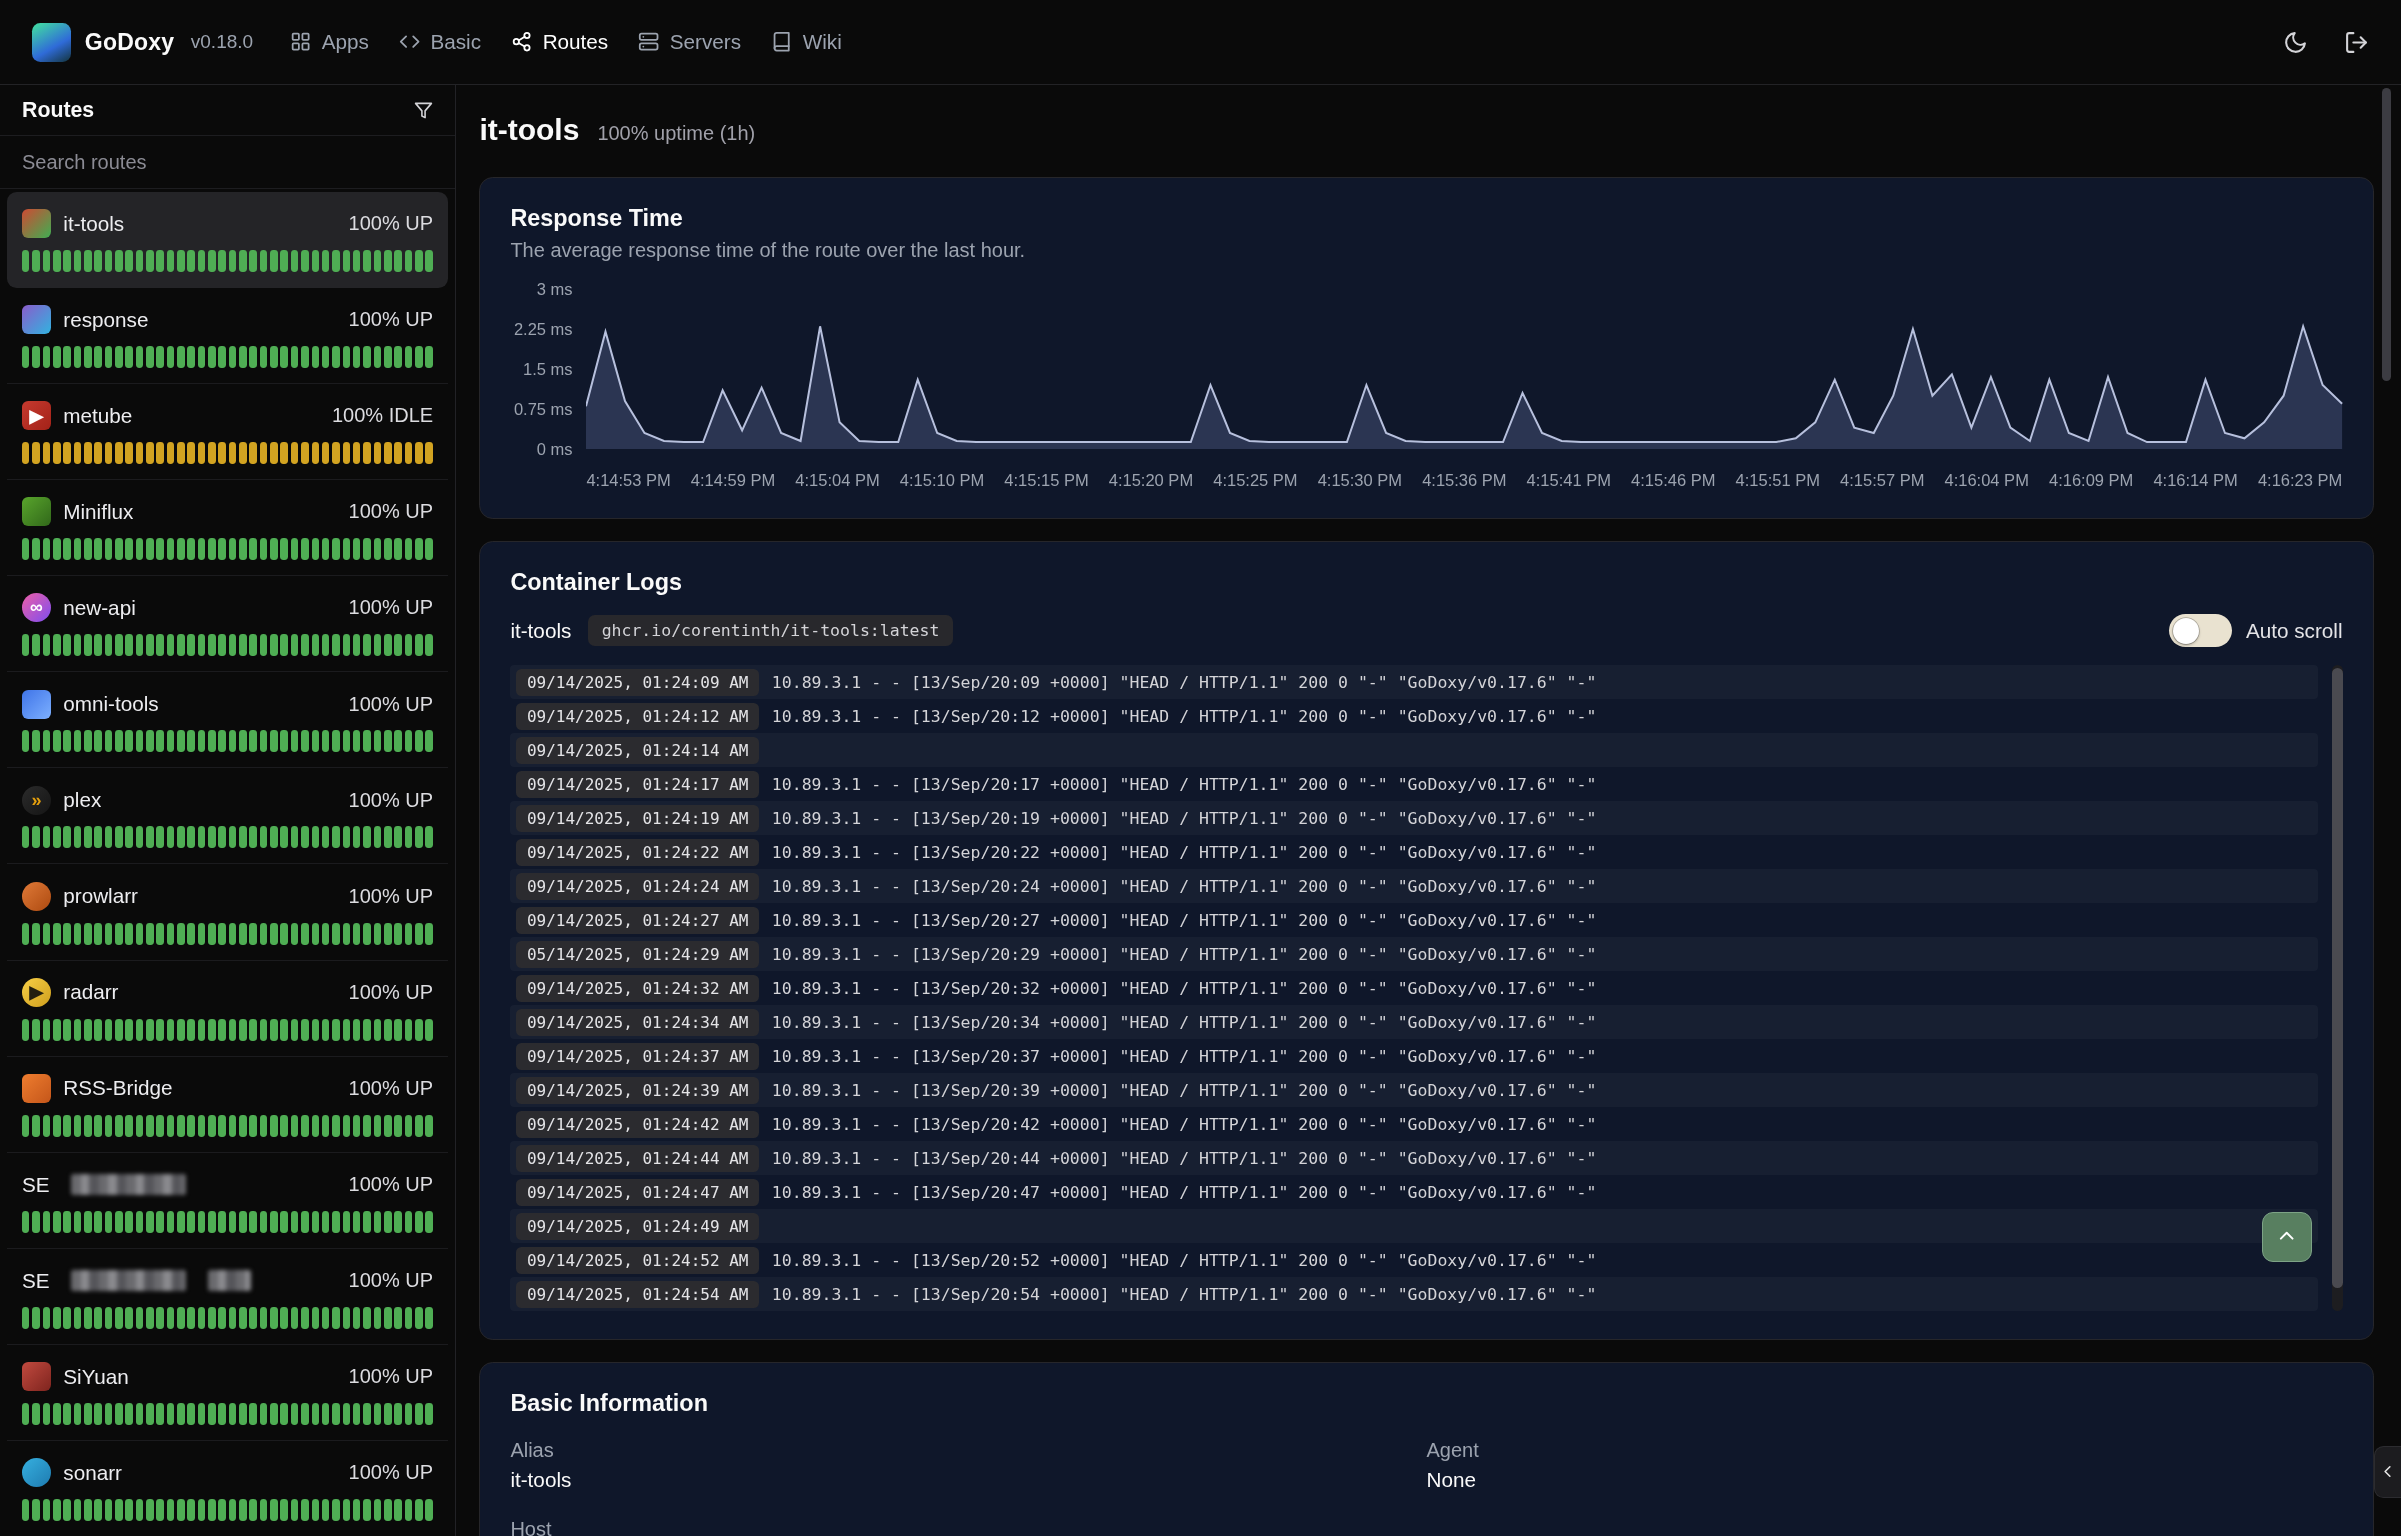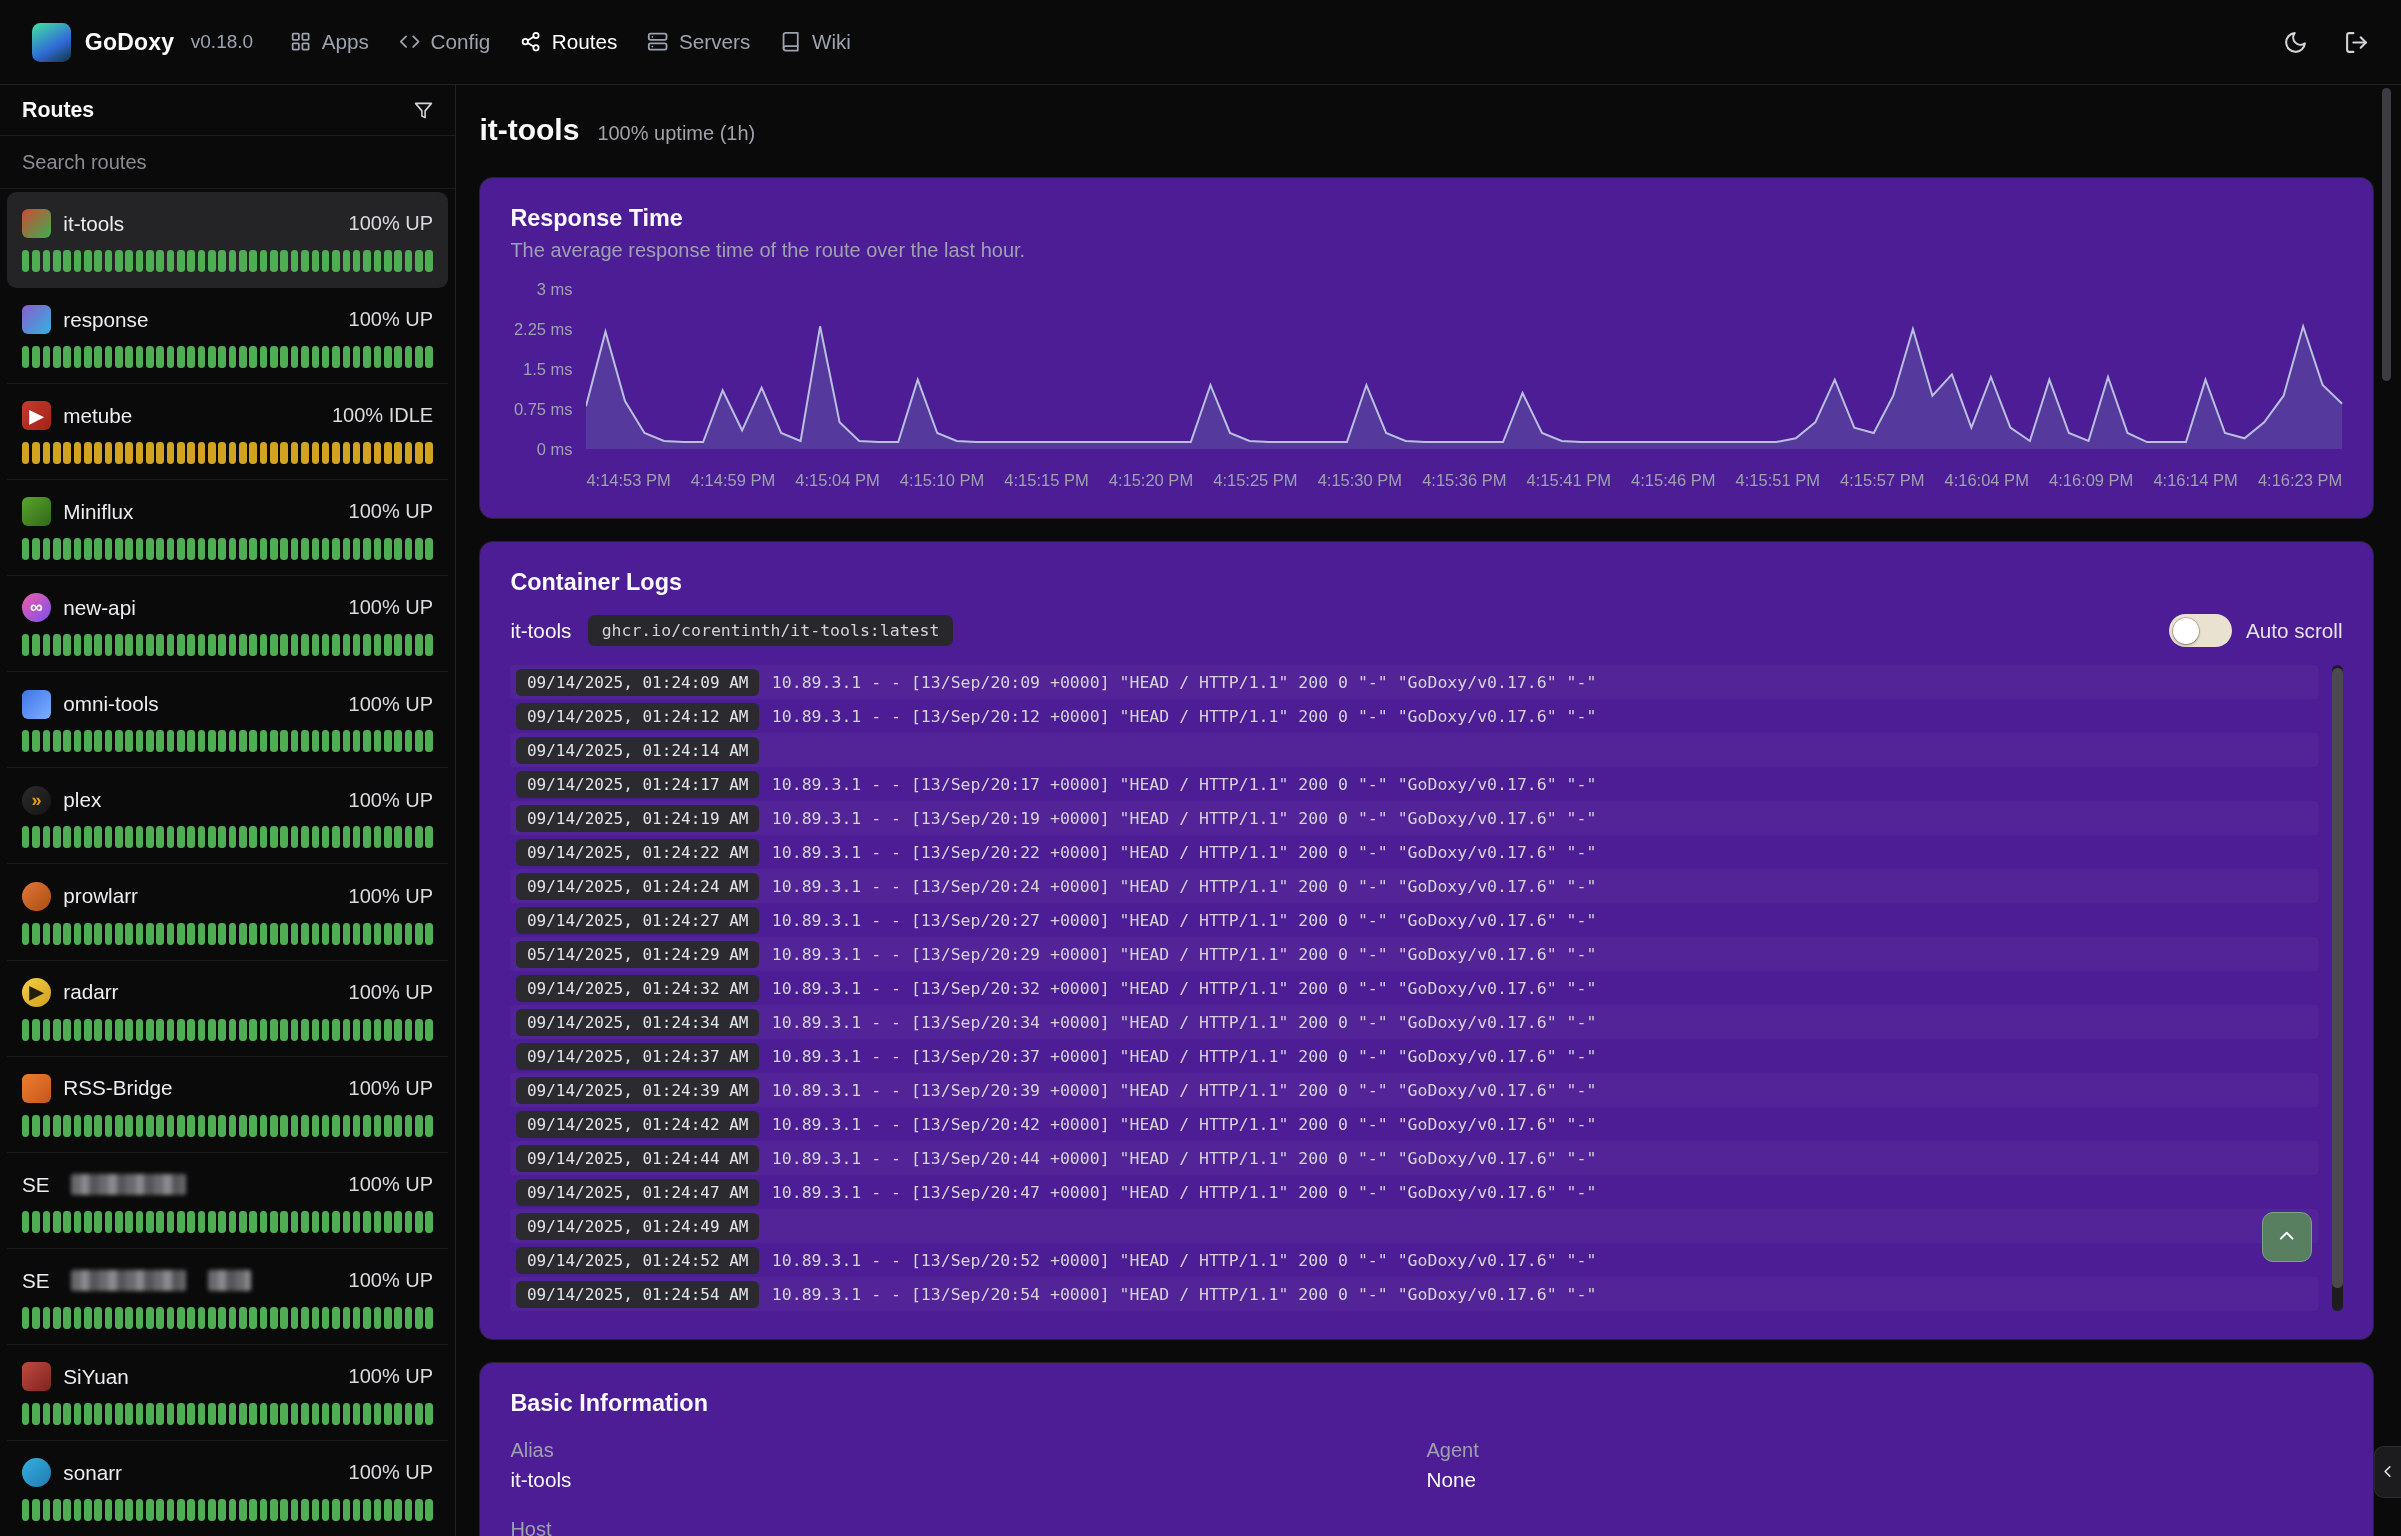--- a/index.html
+++ b/index.html
@@ -50,21 +50,21 @@
   .route-status { margin-left:auto; font-size:20px; color:#dcdce0; white-space:nowrap; }
   .bars { display:flex; justify-content:space-between; margin-top:8.3px; }
   .bar { width:7.6px; height:22px; border-radius:3.4px; }
 
   
   .content { flex:1; padding:27.5px 27.5px 0 23.4px; overflow:hidden; position:relative; }
   .page-header { display:flex; align-items:baseline; gap:18px; }
   .page-title { font-size:30px; font-weight:700; }
   .page-uptime { font-size:20px; color:#a1a1aa; }
 
-  .card { background:#4c1d95; border:0.7px solid #26262a; border-radius:13.8px; padding:27.5px 30px; margin-top:22px; position:relative; }
+  .card { background:#0f172a; border:0.7px solid #26262a; border-radius:13.8px; padding:27.5px 30px; margin-top:22px; position:relative; }
   .card.first { margin-top:30px; }
   .card-title { font-size:23.4px; font-weight:700; }
   .card-sub { font-size:20px; color:#9ca3af; margin-top:6.9px; }
 
   
   .chart-grid { display:grid; grid-template-columns:76px 1fr; margin-top:27.5px; }
   .chart-y { display:flex; flex-direction:column; justify-content:space-between; height:179px; margin-top:-9.6px;
     align-items:flex-end; padding-right:13.8px; font-size:16.5px; color:#9ca3af; }
   .chart-plot { position:relative; height:160px; }
   .chart-plot svg { position:absolute; inset:0; width:100%; height:100%; }
@@ -125,21 +125,21 @@
         </span>
         <span class="nav-label">Apps</span>
       </div>
       <div class="nav-item">
         <span class="nav-icon">
           <svg viewBox="0 0 24 24" fill="none" stroke="currentColor" stroke-width="2" stroke-linecap="round" stroke-linejoin="round">
             <polyline points="16 18 22 12 16 6"></polyline>
             <polyline points="8 6 2 12 8 18"></polyline>
           </svg>
         </span>
-        <span class="nav-label">Config</span>
+        <span class="nav-label">Basic</span>
       </div>
       <div class="nav-item active">
         <span class="nav-icon">
           <svg viewBox="0 0 24 24" fill="none" stroke="currentColor" stroke-width="2" stroke-linecap="round" stroke-linejoin="round">
             <circle cx="6" cy="12" r="3"></circle>
             <circle cx="18" cy="5" r="3"></circle>
             <circle cx="18" cy="19" r="3"></circle>
             <line x1="8.6" y1="10.6" x2="15.4" y2="6.4"></line>
             <line x1="8.6" y1="13.4" x2="15.4" y2="17.6"></line>
           </svg>

